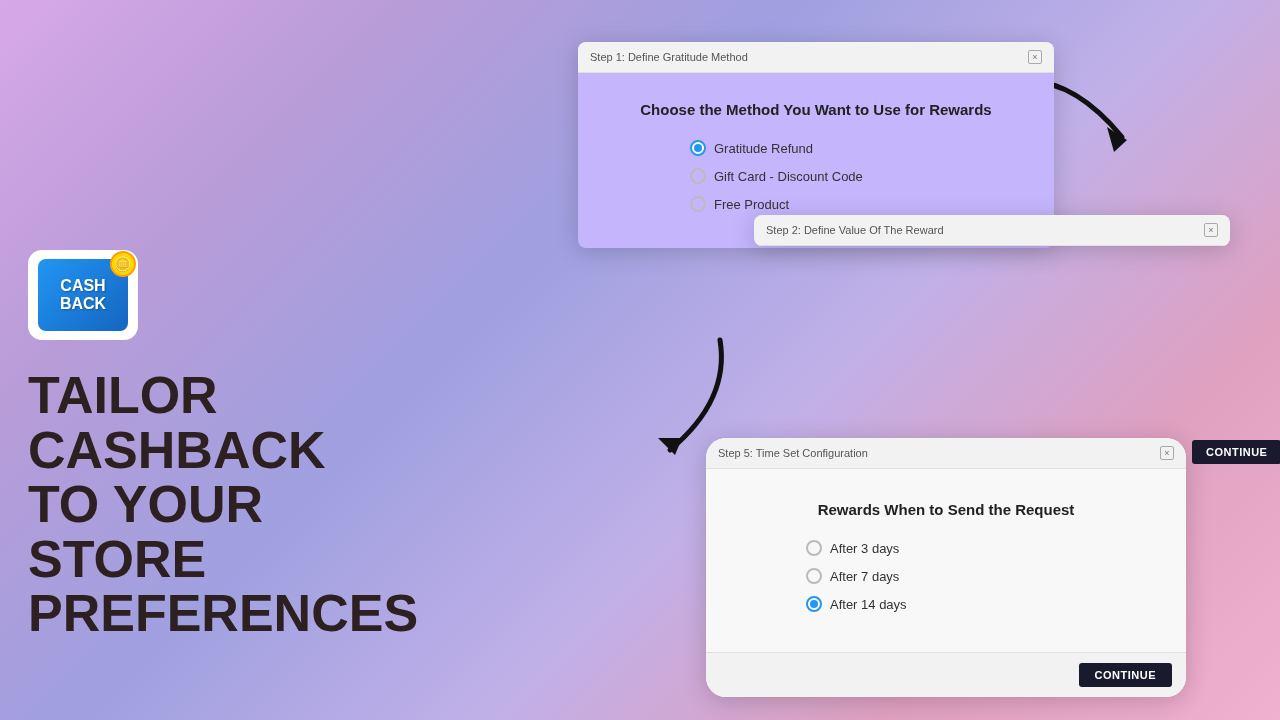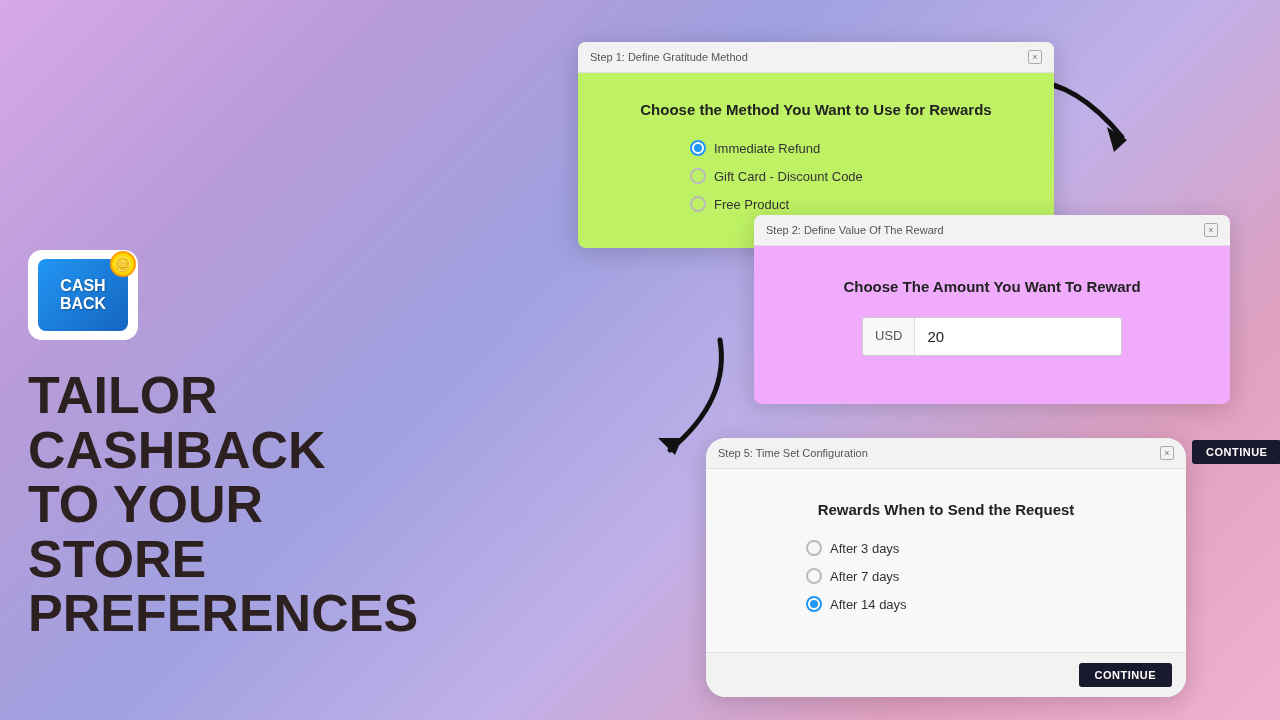--- a/index.html
+++ b/index.html
@@ -97,21 +97,21 @@
       width: 100px;
       height: 130px;
     }
 
     
     .dialog-1 {
       position: absolute;
       top: 42px;
       left: 578px;
       width: 476px;
-      background: #bef264;
+      background: #c4b5fd;
       border-radius: 8px;
       box-shadow: 0 4px 24px rgba(0,0,0,0.18);
       overflow: hidden;
     }
 
     .dialog-titlebar {
       display: flex;
       align-items: center;
       justify-content: space-between;
       padding: 8px 12px;
@@ -325,46 +325,39 @@
 <div class="dialog-1">
   <div class="dialog-titlebar">
     <span class="dialog-title">Step 1: Define Gratitude Method</span>
     <button class="dialog-close">×</button>
   </div>
   <div class="dialog-body">
     <div class="dialog-heading">Choose the Method You Want to Use for Rewards</div>
     <div class="radio-group">
       <label class="radio-item">
         <div class="radio-circle selected"></div>
-        <span>Immediate Refund</span>
+        <span>Gratitude Refund</span>
       </label>
       <label class="radio-item">
         <div class="radio-circle"></div>
         <span>Gift Card - Discount Code</span>
       </label>
       <label class="radio-item">
         <div class="radio-circle"></div>
         <span>Free Product</span>
       </label>
     </div>
   </div>
 </div>
 
 <div class="dialog-2">
   <div class="dialog-titlebar">
     <span class="dialog-title">Step 2: Define Value Of The Reward</span>
     <button class="dialog-close">×</button>
   </div>
-  <div class="dialog-body">
-    <div class="dialog-heading">Choose The Amount You Want To Reward</div>
-    <div class="amount-input-wrapper">
-      <span class="amount-prefix">USD</span>
-      <input class="amount-input" type="text" value="20" style="">
-    </div>
-  </div>
 </div>
 
 <button class="continue-btn-2">CONTINUE</button>
 
 <div class="dialog-3">
   <div class="dialog-titlebar">
     <span class="dialog-title">Step 5: Time Set Configuration</span>
     <button class="dialog-close">×</button>
   </div>
   <div class="dialog-body">

